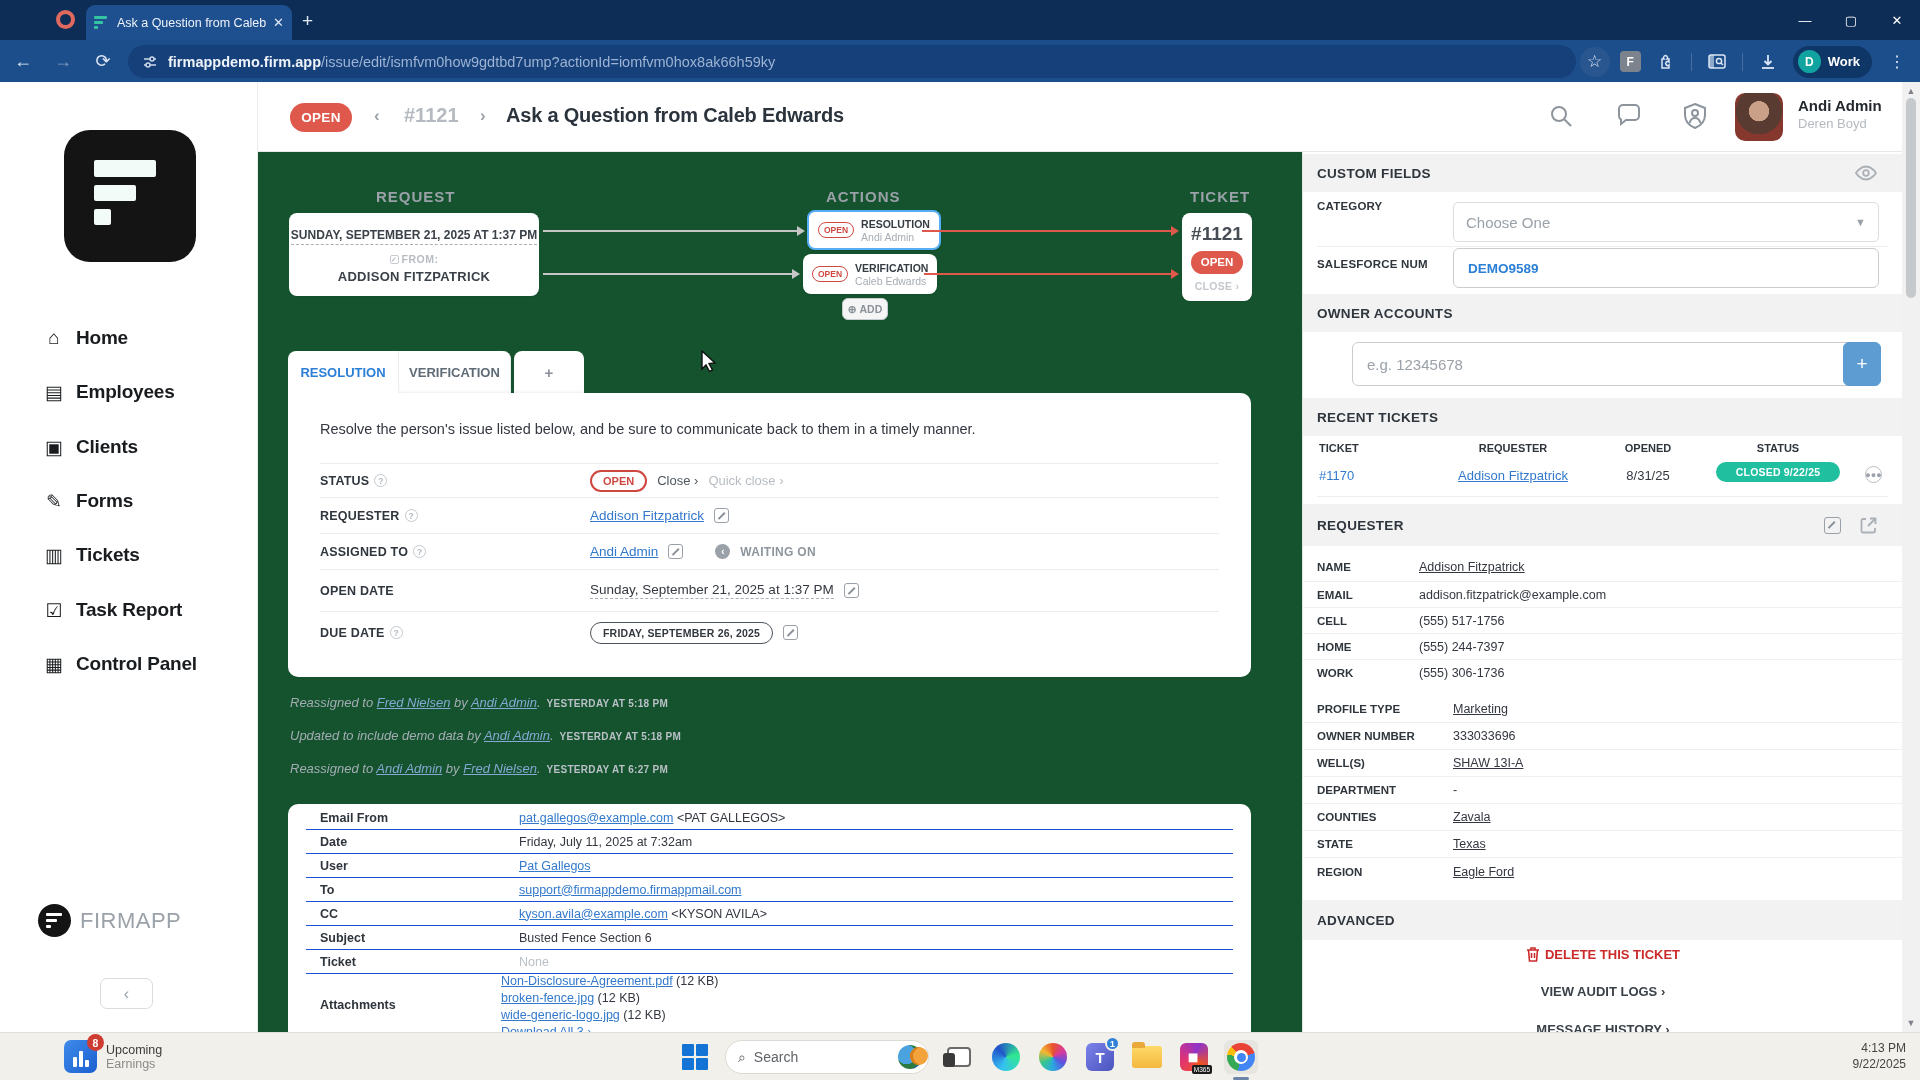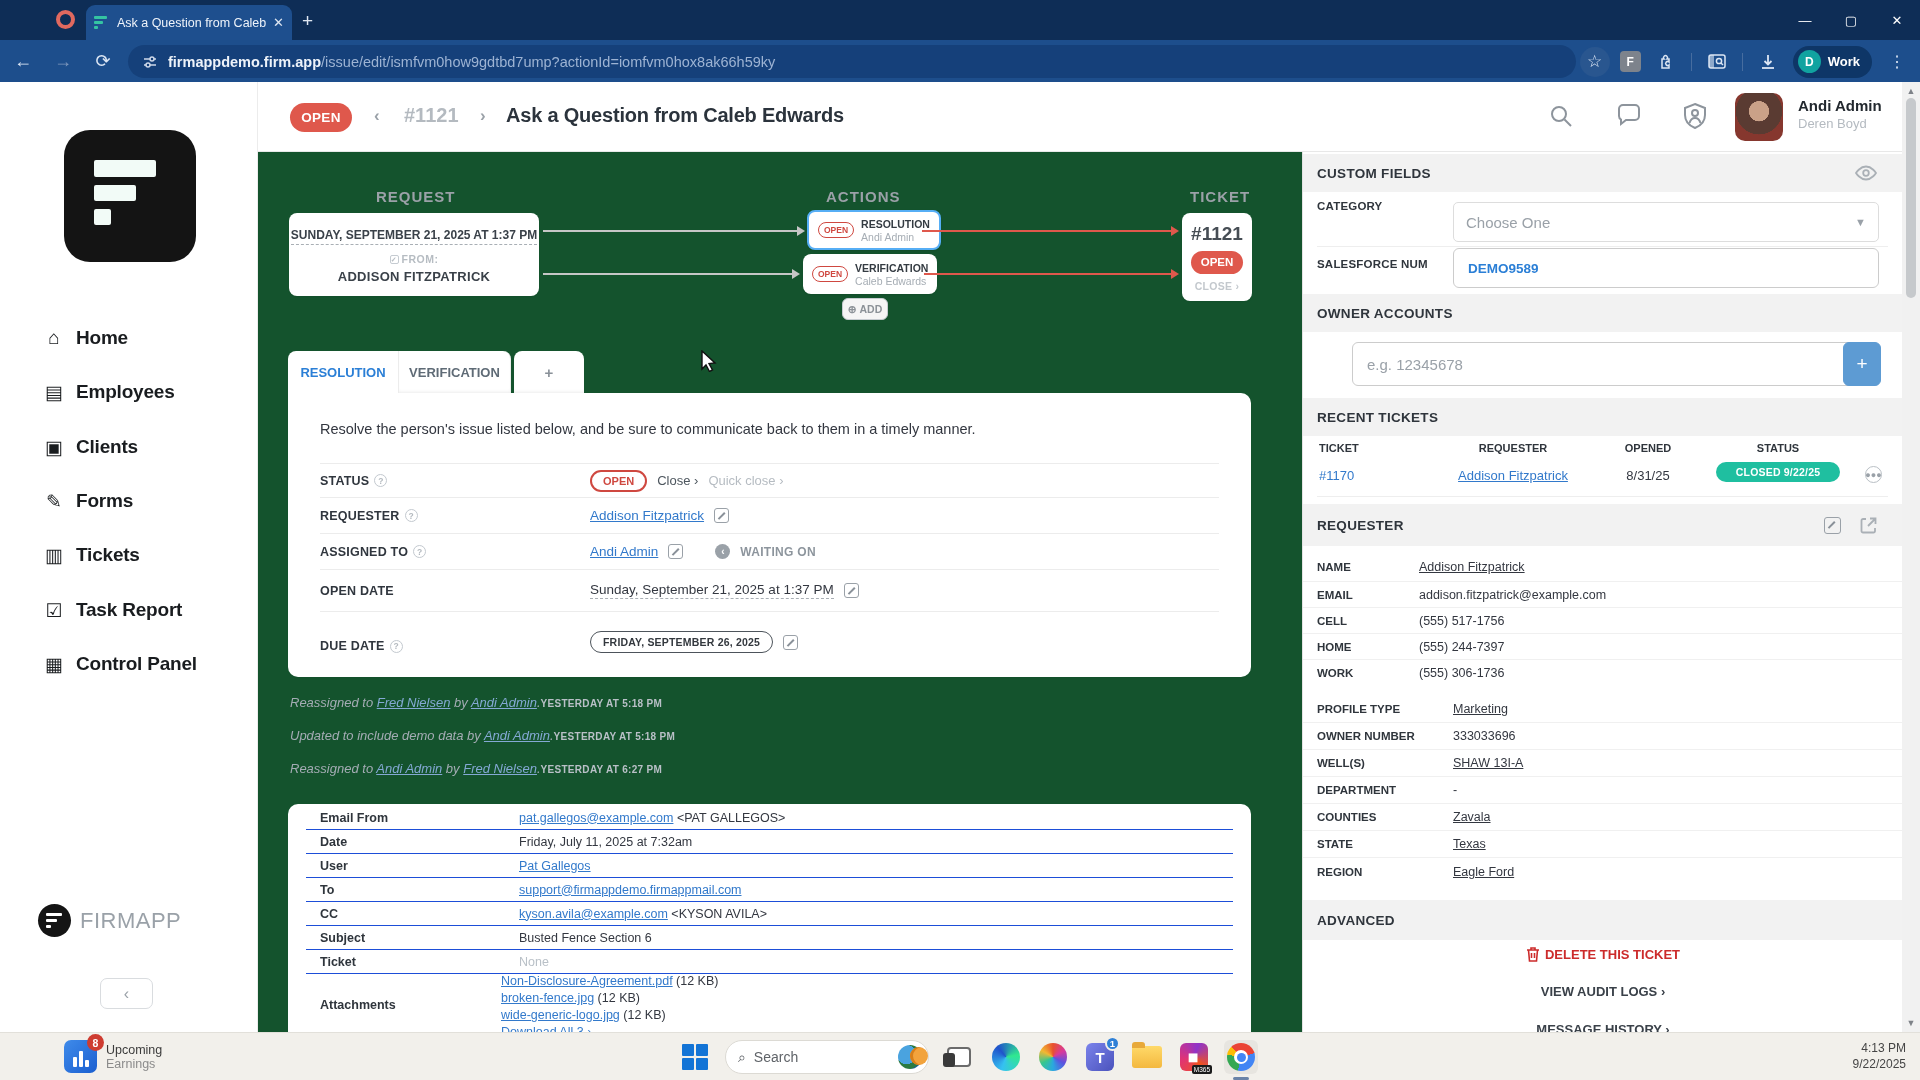--- a/index.html
+++ b/index.html
@@ -111,21 +111,21 @@
   .link { color:#3279cb; text-decoration:underline; }
   .editbox { width:15px; height:15px; border:1.5px solid #9aa1a8; border-radius:3px; position:relative; display:inline-block; }
   .editbox::after { content:''; position:absolute; left:2px; top:6px; width:9px; height:1.6px; background:#8a9199; transform:rotate(-45deg); }
   .wait-ic { width:15px; height:15px; border-radius:50%; background:#9aa1a8; color:#fff; font-size:10px; font-weight:bold; display:inline-flex; align-items:center; justify-content:center; }
   .waiting { font-size:12px; font-weight:bold; color:#8d959d; letter-spacing:0.3px; }
   .dotted-u { border-bottom:1px dashed #a9afb5; padding-bottom:1px; }
   .due-pill { border:1.5px solid #4d545b; border-radius:14px; padding:4px 12px; font-size:10.5px; font-weight:bold; color:#33383e; letter-spacing:0.2px; }
 
   .hist { position:absolute; left:32px; font-size:13px; font-style:italic; color:#a4acb4; }
   .hist .hlink { color:#84a9d4; text-decoration:underline; }
-  .hist .htime { font-size:10px; color:#b9c0c7; font-style:normal; font-weight:bold; letter-spacing:0.3px; margin-left:0; }
+  .hist .htime { font-size:10px; color:#b9c0c7; font-style:normal; font-weight:bold; letter-spacing:0.3px; margin-left:6px; }
 
   .emailcard { position:absolute; left:30px; top:652px; width:963px; height:250px; background:#fff; border-radius:10px 10px 0 0; }
   .erow { position:absolute; left:18px; right:18px; border-bottom:1px solid #1d4ed8; display:flex; align-items:center; height:24px; }
   .elabel { position:absolute; left:14px; font-size:12.5px; font-weight:bold; color:#2f353c; }
   .evalue { position:absolute; left:213px; font-size:12.5px; color:#333740; }
   .egray { color:#b9c0c7; }
   .attach-row { position:absolute; left:18px; right:18px; top:166px; }
   .attach-line { font-size:12.5px; color:#333740; margin-bottom:3px; }
 
   
@@ -424,21 +424,21 @@
         </div>
         <div class="frow" style="top:176px; height:42px;">
           <span class="flabel">
               <span>OPEN DATE</span>
             </span>
           <span class="fval" style="font-size:13.5px; color:#333740;">
             <span class="dotted-u">Sunday, September 21, 2025 at 1:37 PM</span>
             <span class="editbox"></span>
           </span>
         </div>
-        <div class="frow" style="top:218px; height:42px;align-items:flex-end;">
+        <div class="frow" style="top:218px; height:42px;">
           <span class="flabel">
               <span>DUE DATE</span>
               <span class="help">?</span>
             </span>
           <span class="fval">
             <span class="due-pill">FRIDAY, SEPTEMBER 26, 2025</span>
             <span class="editbox"></span>
           </span>
         </div>
       </div>

